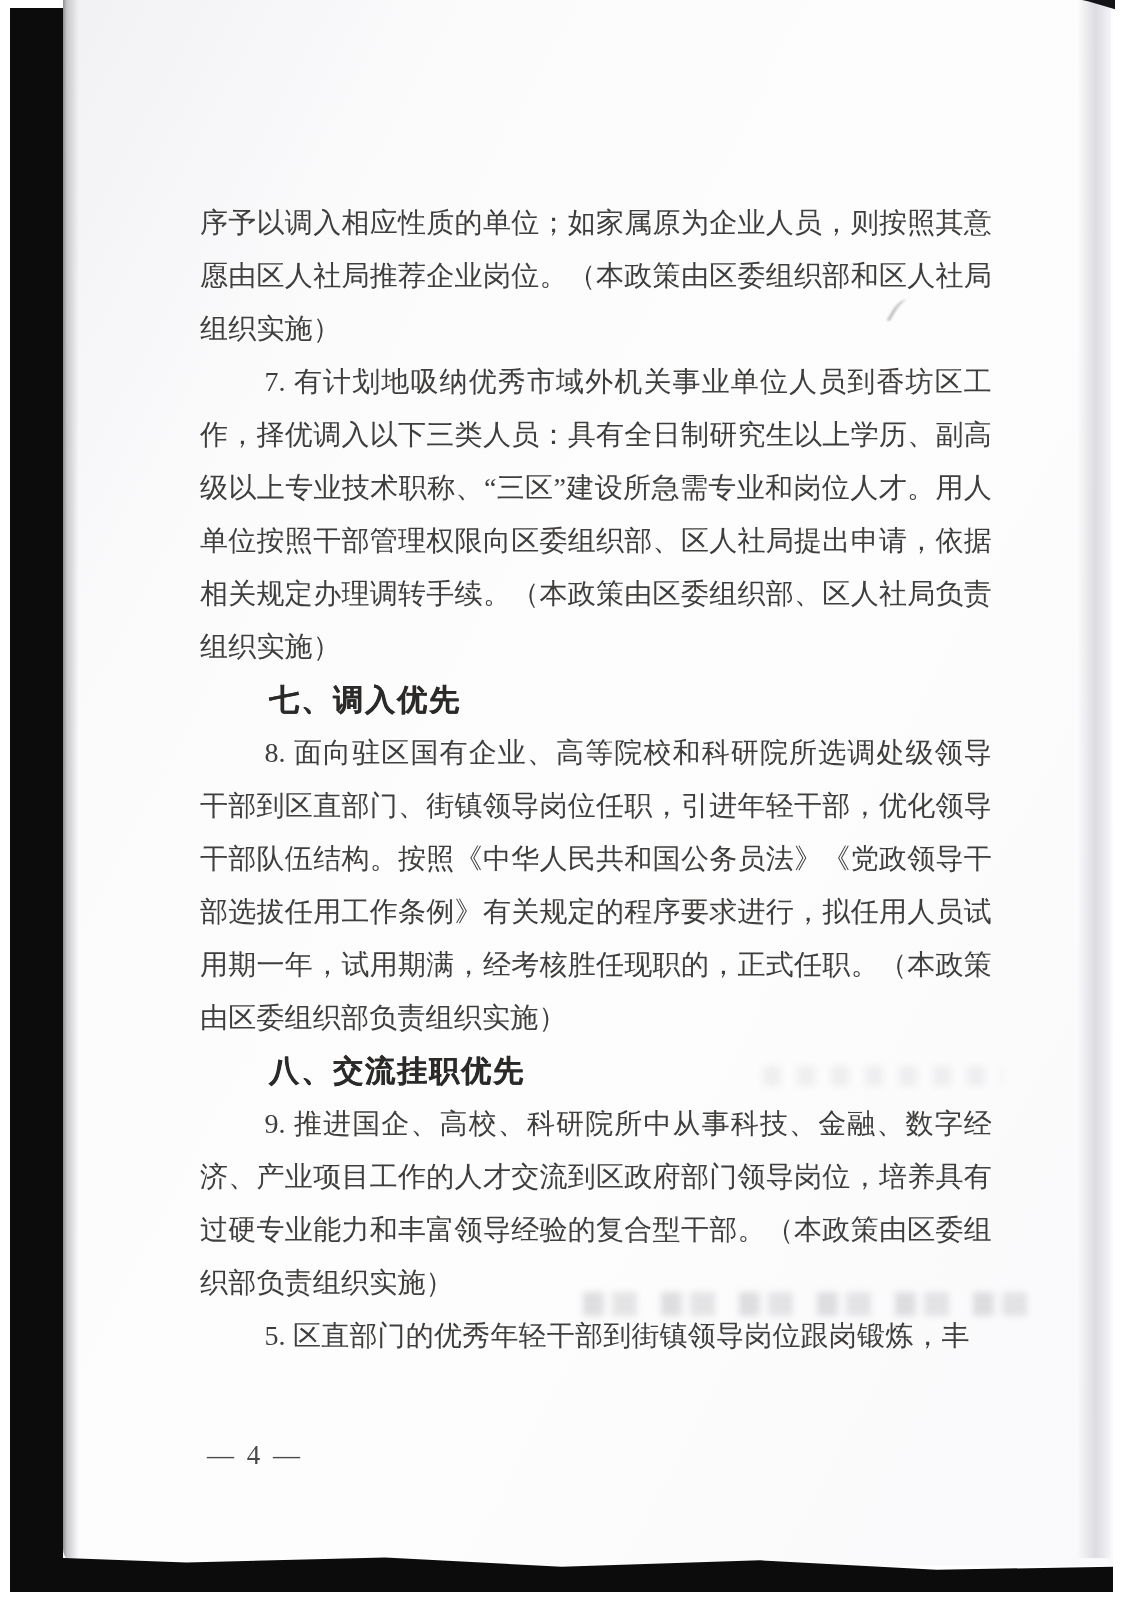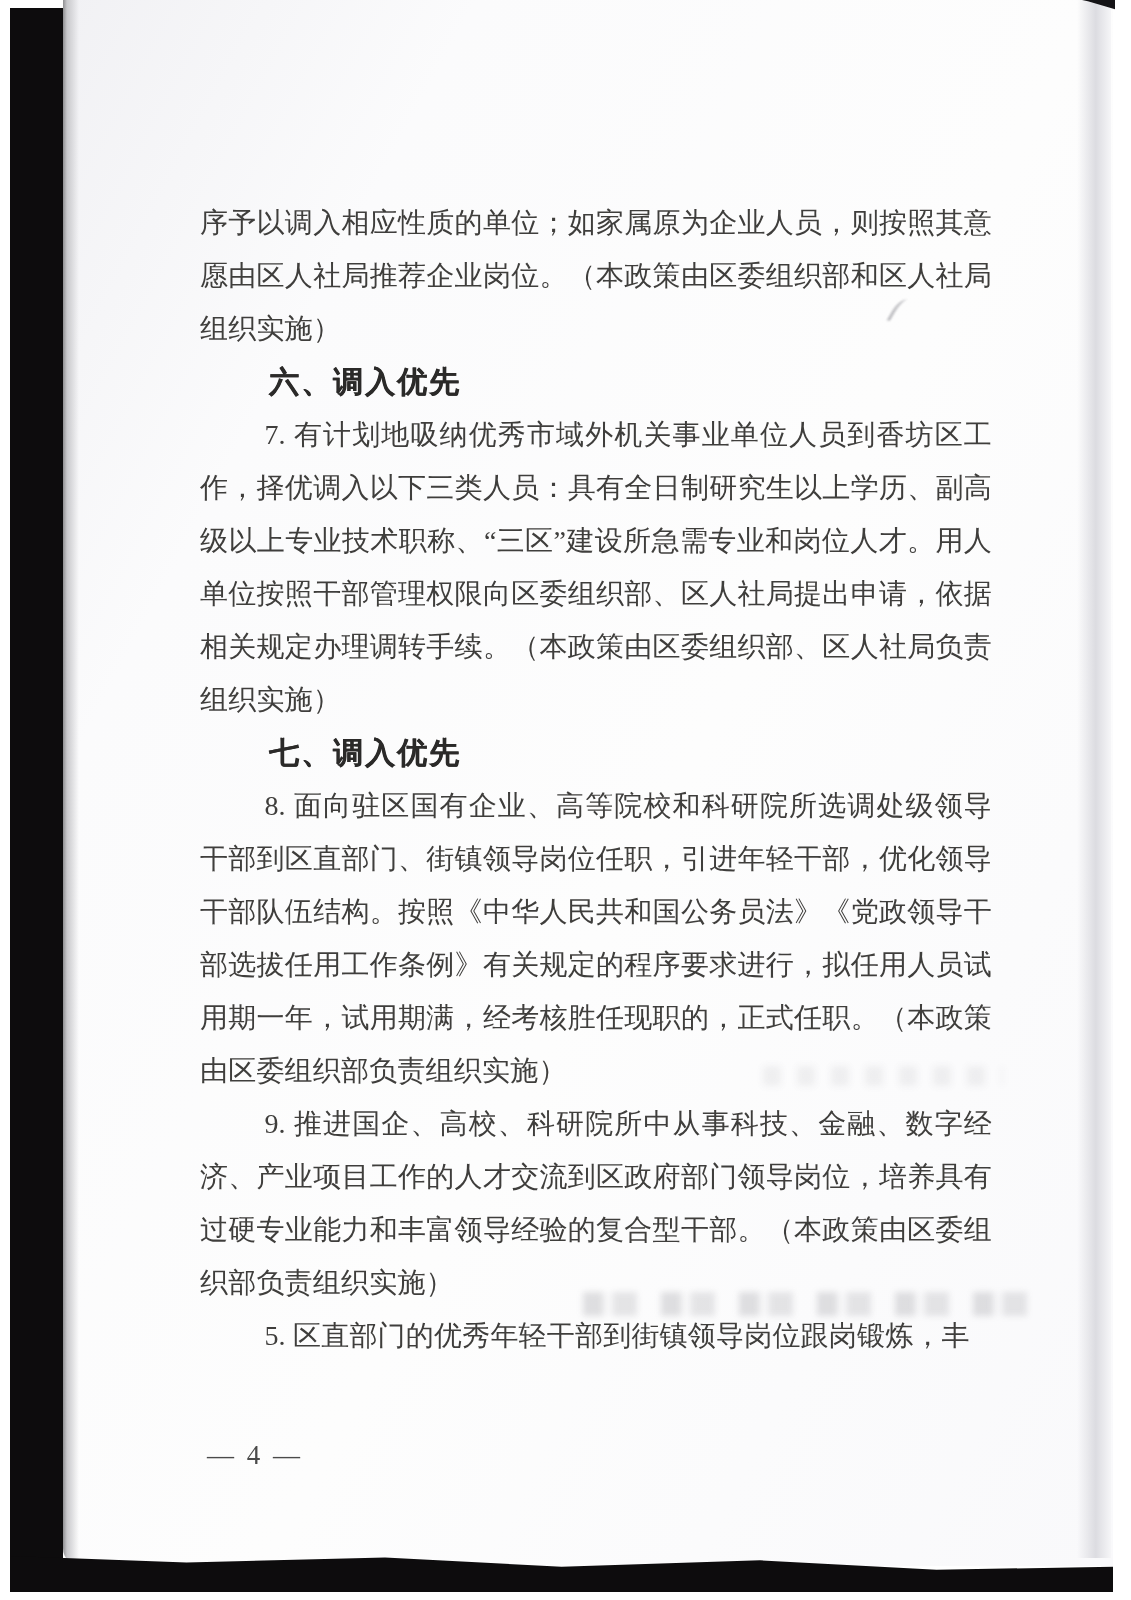--- a/index.html
+++ b/index.html
@@ -169,24 +169,24 @@
 <body>
 
 <div class="scene">
   <div class="strip-left"></div>
   <div class="wedge"></div>
 
   <div class="paper">
     <div class="edge-shade-right"></div>
     <div class="content">
         <div class="paragraph-continued">序予以调入相应性质的单位；如家属原为企业人员，则按照其意愿由区人社局推荐企业岗位。（本政策由区委组织部和区人社局组织实施）</div>
-        <div class="heading">六、调入优先</div>
         <div class="paragraph">7. 有计划地吸纳优秀市域外机关事业单位人员到香坊区工作，择优调入以下三类人员：具有全日制研究生以上学历、副高级以上专业技术职称、“三区”建设所急需专业和岗位人才。用人单位按照干部管理权限向区委组织部、区人社局提出申请，依据相关规定办理调转手续。（本政策由区委组织部、区人社局负责组织实施）</div>
         <div class="heading">七、调入优先</div>
         <div class="paragraph">8. 面向驻区国有企业、高等院校和科研院所选调处级领导干部到区直部门、街镇领导岗位任职，引进年轻干部，优化领导干部队伍结构。按照《中华人民共和国公务员法》《党政领导干部选拔任用工作条例》有关规定的程序要求进行，拟任用人员试用期一年，试用期满，经考核胜任现职的，正式任职。（本政策由区委组织部负责组织实施）</div>
+        <div class="heading">八、交流挂职优先</div>
         <div class="paragraph">9. 推进国企、高校、科研院所中从事科技、金融、数字经济、产业项目工作的人才交流到区政府部门领导岗位，培养具有过硬专业能力和丰富领导经验的复合型干部。（本政策由区委组织部负责组织实施）</div>
         <div class="paragraph">5. 区直部门的优秀年轻干部到街镇领导岗位跟岗锻炼，丰</div>
       </div>
     <div class="ghost"></div>
     <div class="ghost2"></div>
     <div class="smudge"></div>
     <div class="page-number">— 4 —</div>
   </div>
 
   <div class="strip-bottom"></div>

